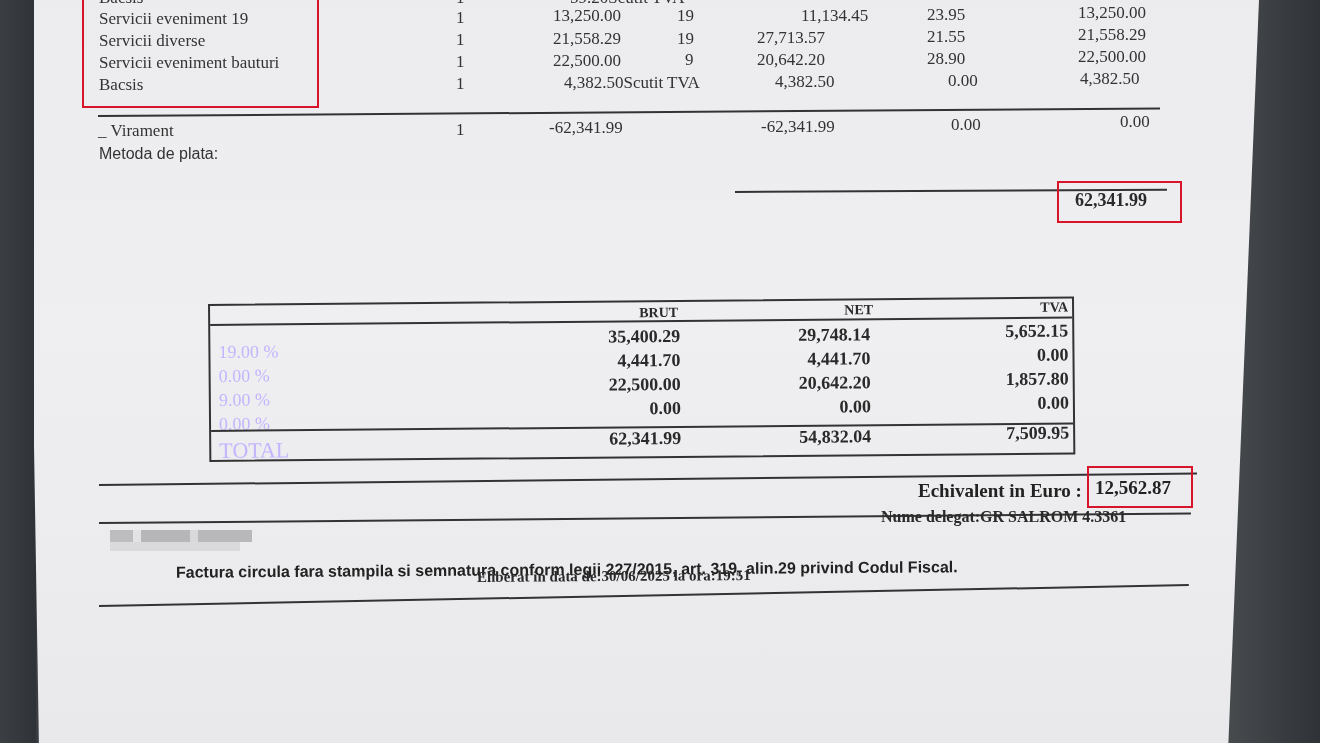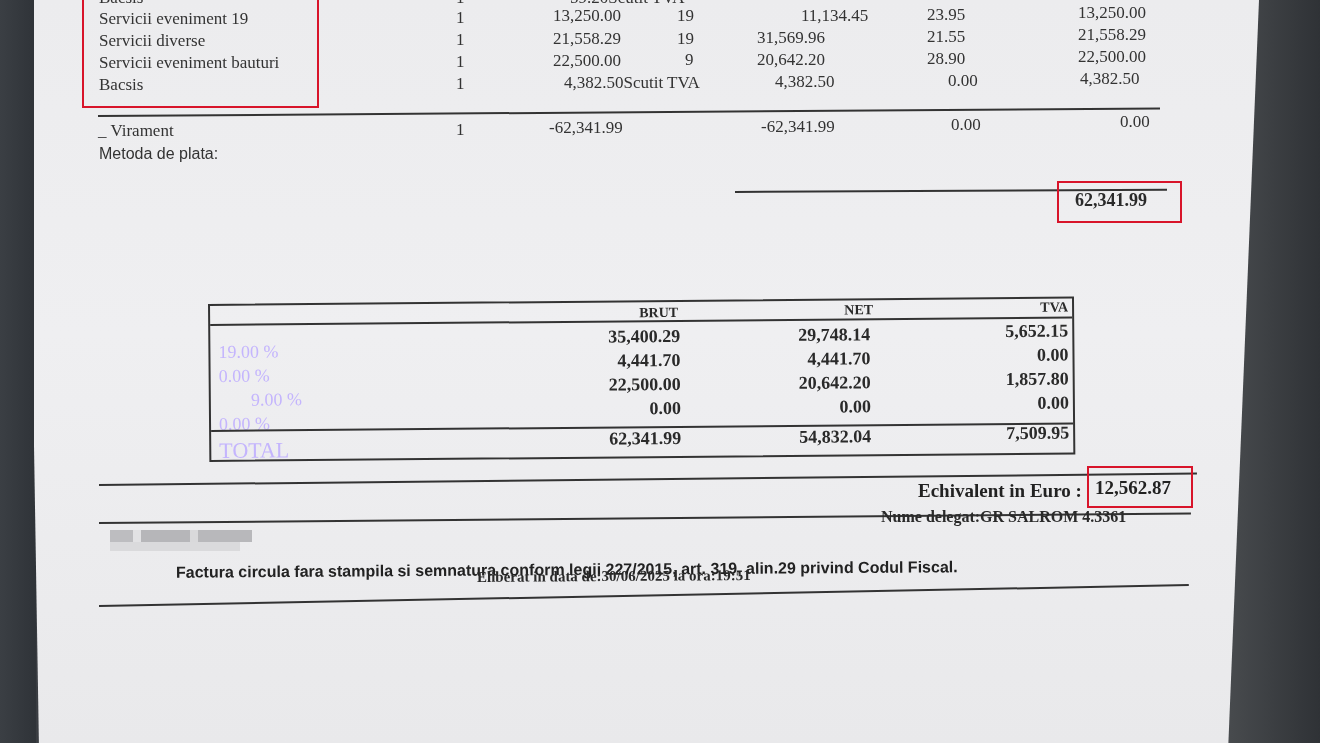--- a/index.html
+++ b/index.html
@@ -54,21 +54,21 @@
   <div class="abs num" style="left:553px;top:6px;">13,250.00</div>
   <div class="abs num" style="left:677px;top:6px;">19</div>
   <div class="abs num" style="left:757px;top:6px;margin-left:44px;">11,134.45</div>
   <div class="abs num" style="left:927px;top:5px;">23.95</div>
   <div class="abs num" style="left:1078px;top:3px;">13,250.00</div>
 
   <div class="abs item-line" style="left:99px;top:31px;">Servicii diverse</div>
   <div class="abs num" style="left:456px;top:30px;">1</div>
   <div class="abs num" style="left:553px;top:29px;">21,558.29</div>
   <div class="abs num" style="left:677px;top:29px;">19</div>
-  <div class="abs num" style="left:757px;top:28px;">31,569.96</div>
+  <div class="abs num" style="left:757px;top:28px;">27,713.57</div>
   <div class="abs num" style="left:927px;top:27px;">21.55</div>
   <div class="abs num" style="left:1078px;top:25px;">21,558.29</div>
 
   <div class="abs item-line" style="left:99px;top:53px;">Servicii eveniment bauturi</div>
   <div class="abs num" style="left:456px;top:52px;">1</div>
   <div class="abs num" style="left:553px;top:51px;">22,500.00</div>
   <div class="abs num" style="left:685px;top:50px;">9</div>
   <div class="abs num" style="left:757px;top:50px;">20,642.20</div>
   <div class="abs num" style="left:927px;top:49px;">28.90</div>
   <div class="abs num" style="left:1078px;top:47px;">22,500.00</div>
@@ -108,21 +108,21 @@
   <div class="s-label" style="top:36px;">19.00 %</div>
   <div class="s-num" style="left:310px;top:24px;">35,400.29</div>
   <div class="s-num" style="left:500px;top:24px;">29,748.14</div>
   <div class="s-num" style="left:698px;top:22px;">5,652.15</div>
 
   <div class="s-label" style="top:60px;">0.00 %</div>
   <div class="s-num" style="left:310px;top:48px;">4,441.70</div>
   <div class="s-num" style="left:500px;top:48px;">4,441.70</div>
   <div class="s-num" style="left:698px;top:46px;">0.00</div>
 
-  <div class="s-label" style="top:84px;margin-left:32px;">9.00 %</div>
+  <div class="s-label" style="top:84px;">9.00 %</div>
   <div class="s-num" style="left:310px;top:72px;">22,500.00</div>
   <div class="s-num" style="left:500px;top:72px;">20,642.20</div>
   <div class="s-num" style="left:698px;top:70px;">1,857.80</div>
 
   <div class="s-label" style="top:108px;">0.00 %</div>
   <div class="s-num" style="left:310px;top:96px;">0.00</div>
   <div class="s-num" style="left:500px;top:96px;">0.00</div>
   <div class="s-num" style="left:698px;top:94px;">0.00</div>
 
   <div class="tot-line"></div>

